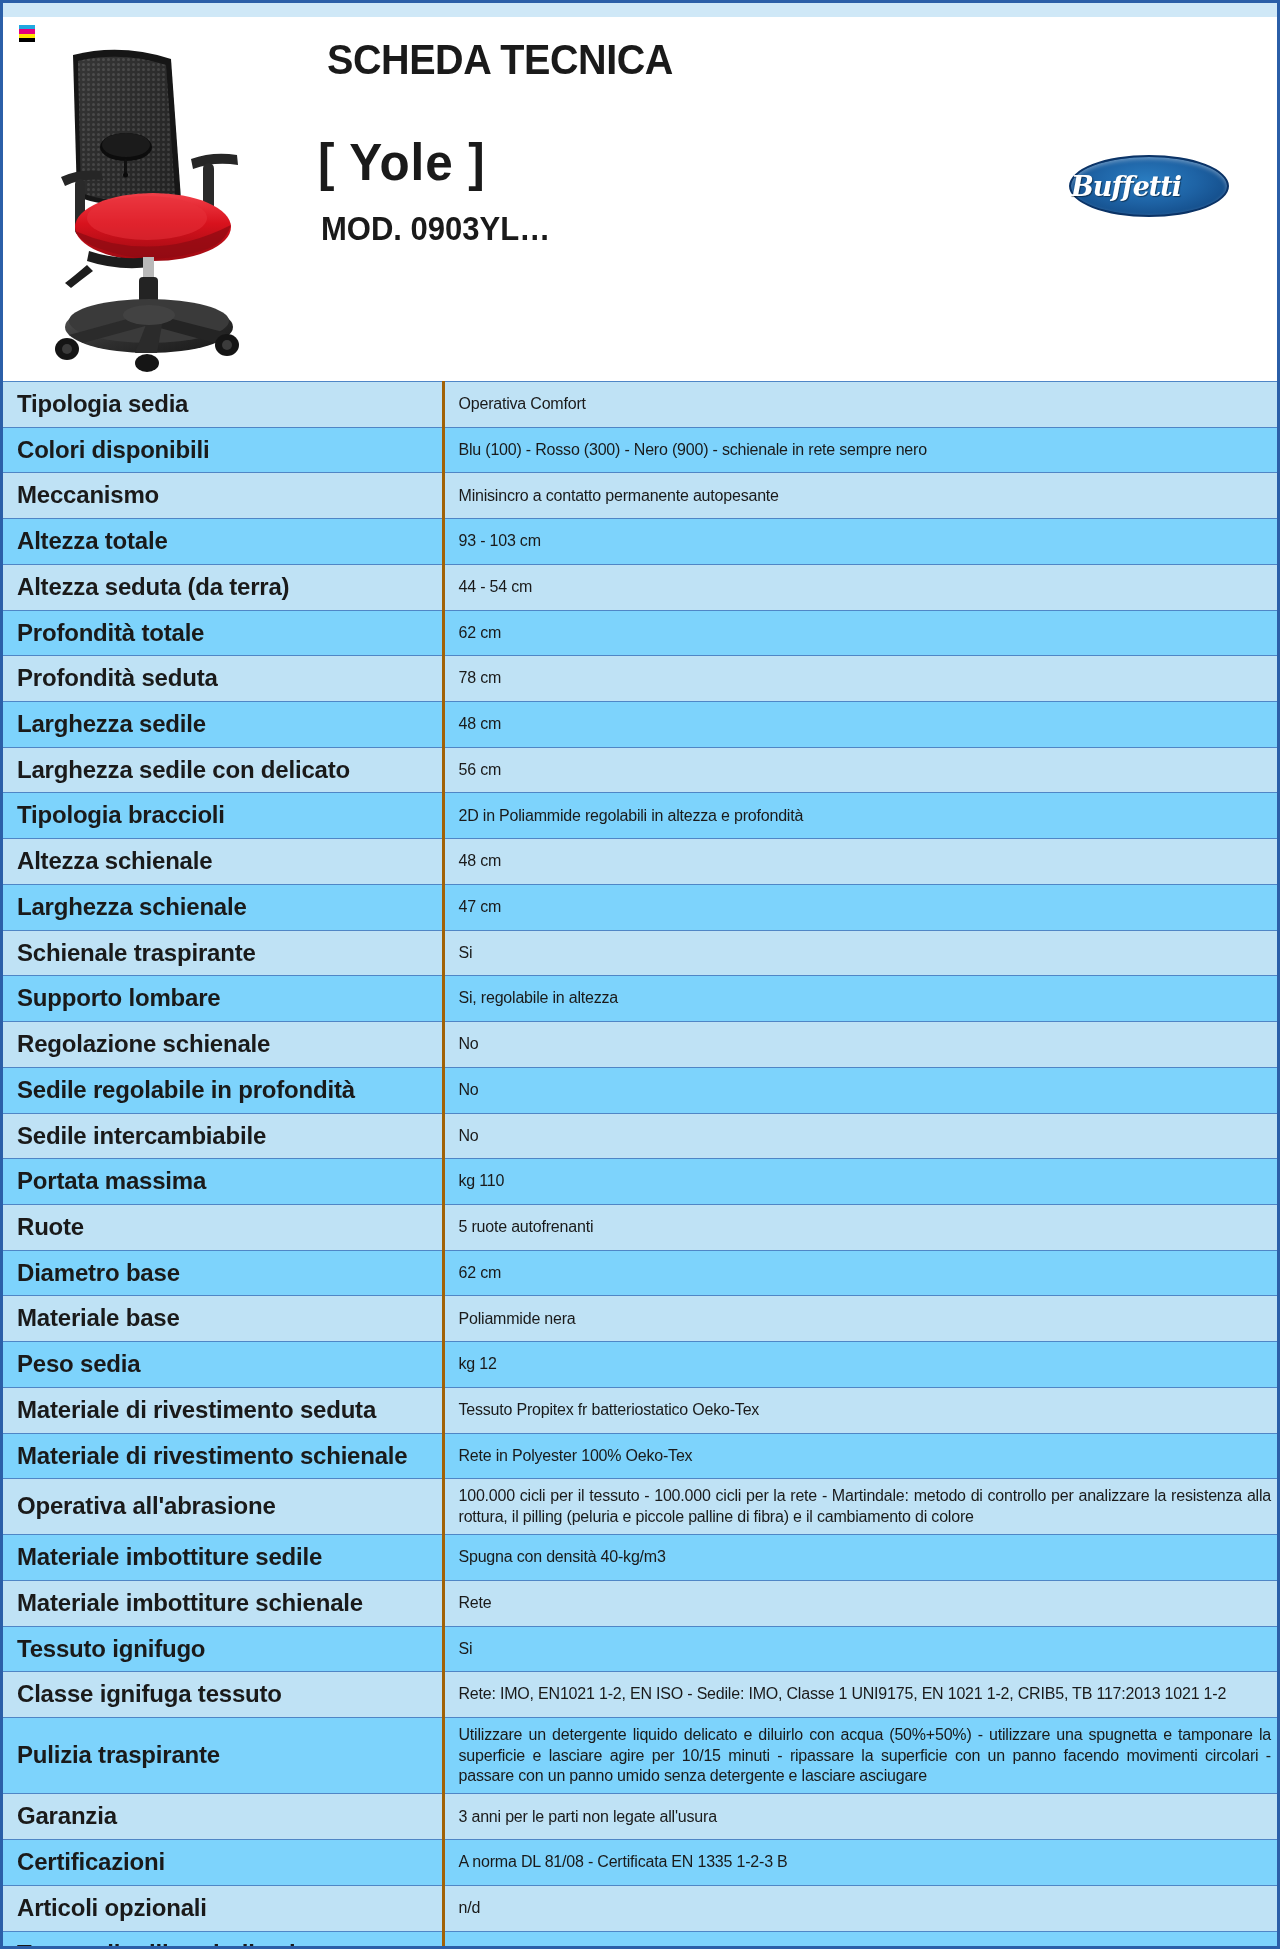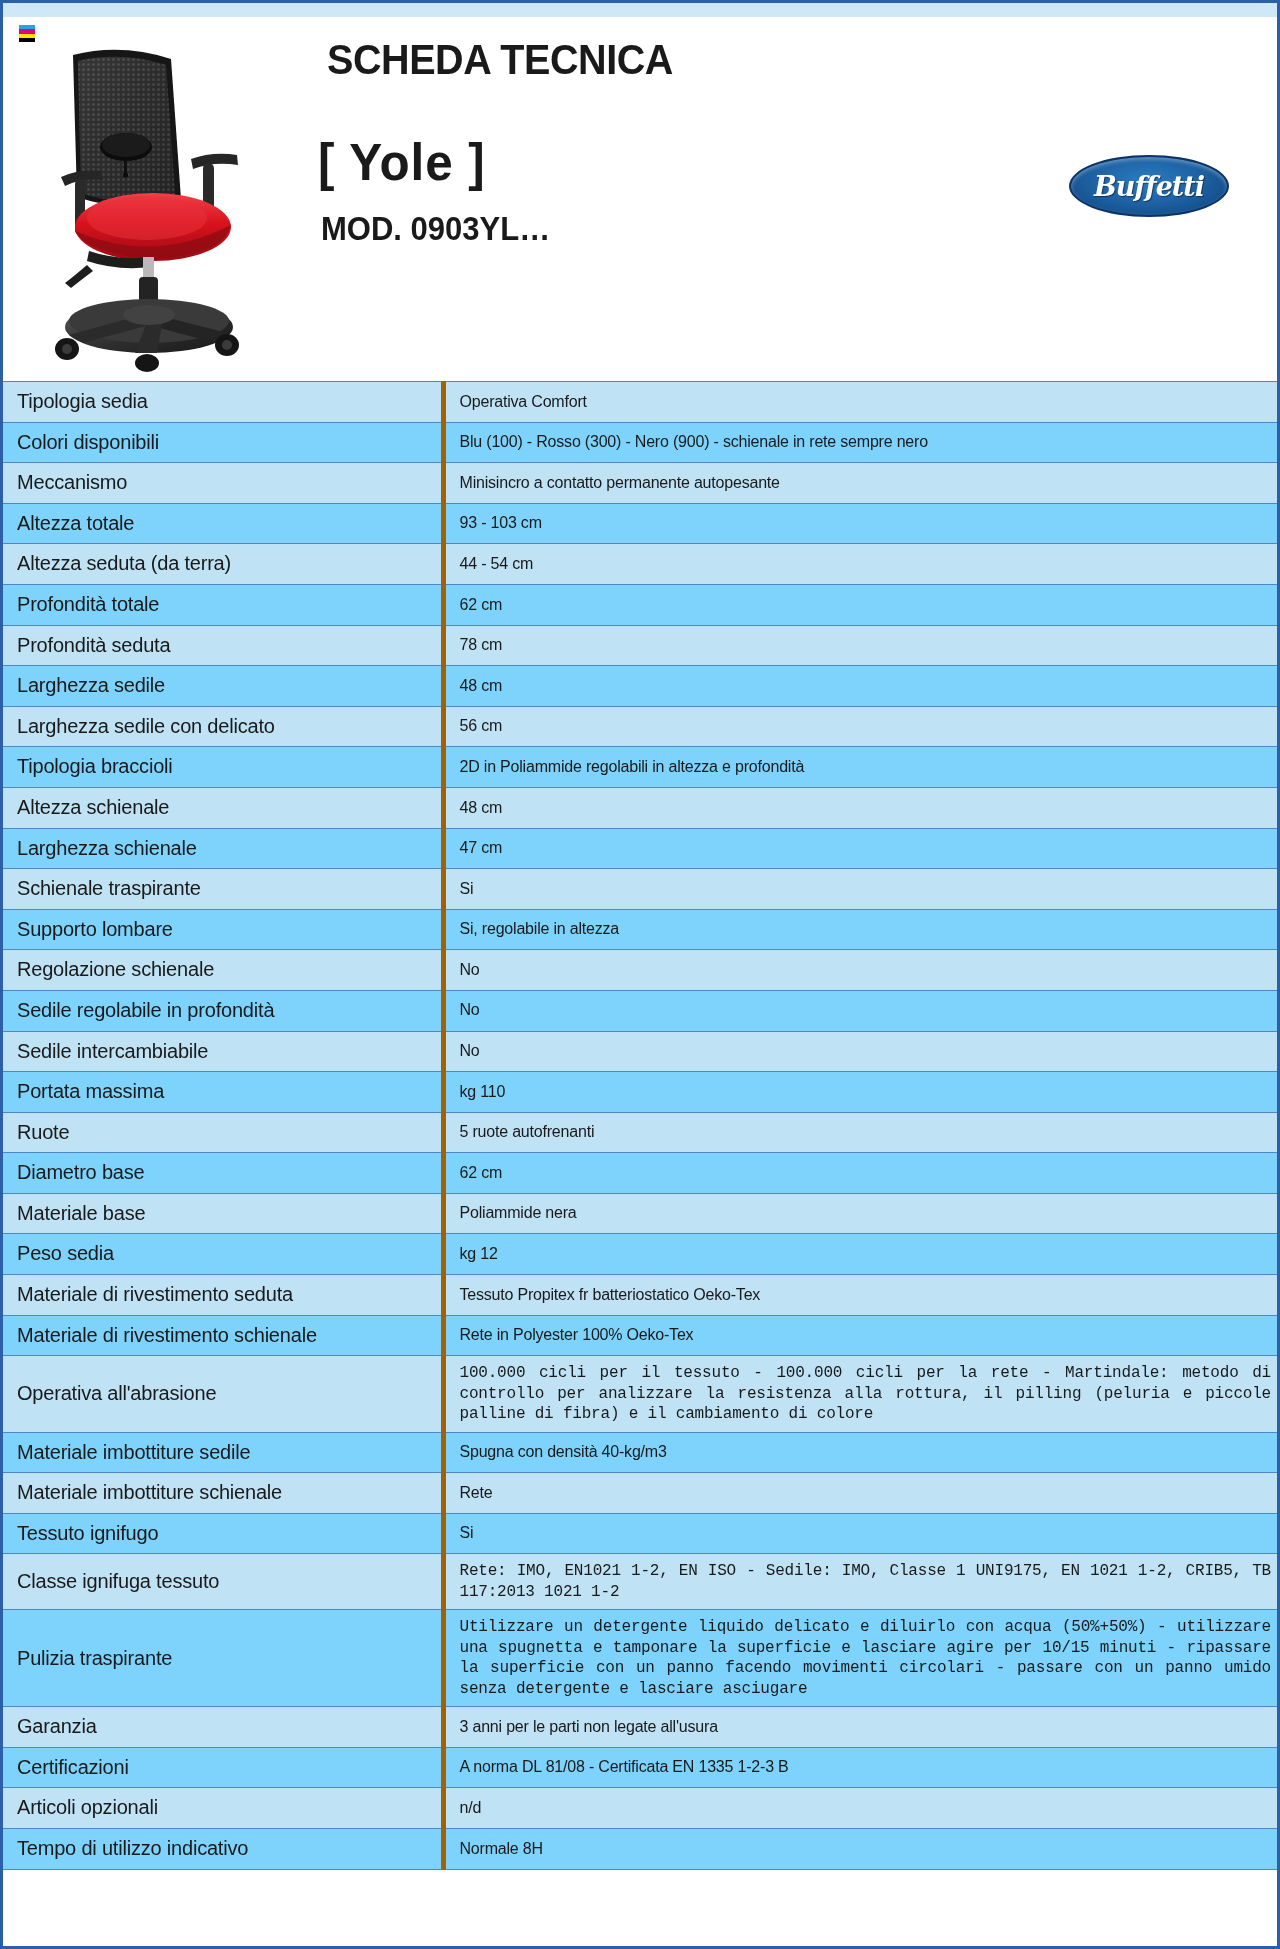--- a/index.html
+++ b/index.html
@@ -92,21 +92,21 @@
     height: 62px;
   }
   .logo-oval {
     width: 100%;
     height: 100%;
     border-radius: 50%;
     background: radial-gradient(ellipse at 48% 40%, #2a7cc0 0%, #1e63a5 45%, #0d3e77 100%);
     border: 2px solid #0b3366;
     display: flex;
     align-items: center;
-    justify-content: center;
+    justify-content: flex-start;
     box-shadow: inset 0 2px 4px rgba(255,255,255,0.35);
   }
   .logo-text {
     color: #ffffff;
     font-family: "DejaVu Serif", serif;
     font-weight: 700;
     font-style: italic;
     font-size: 27px;
     letter-spacing: -1px;
     text-shadow: 1px 1px 1px rgba(0,0,0,0.45);
@@ -122,33 +122,33 @@
   .spec-table td {
     border-top: 1px solid #4f86c6;
     border-bottom: 1px solid #4f86c6;
     padding: 7px 14px;
     vertical-align: middle;
     color: #1a1a1a;
     line-height: 1.28;
   }
   .spec-table td.k {
     width: 440px;
-    font-weight: 400;
-    font-size: 20px;
-    border-right: 5px solid #a16207;
+    font-weight: 700;
+    font-size: 24px;
+    border-right: 3px solid #a16207;
     letter-spacing: -0.2px;
   }
   .spec-table td.v {
     font-weight: 400;
     font-size: 16px;
     letter-spacing: -0.2px;
   }
   .spec-table tr.shade td { background: #bfe2f5; }
   .spec-table tr.plain td { background: #7dd3fc; }
-  .spec-table td.v.just { text-align: justify; padding-right: 6px; font-family: Liberation Mono, monospace; }
+  .spec-table td.v.just { text-align: justify; padding-right: 6px; }
 </style>
 </head>
 <body>
 
 <div class="page">
 
   <div class="header">
 
     <div class="cmyk-bar">
       <i></i>

